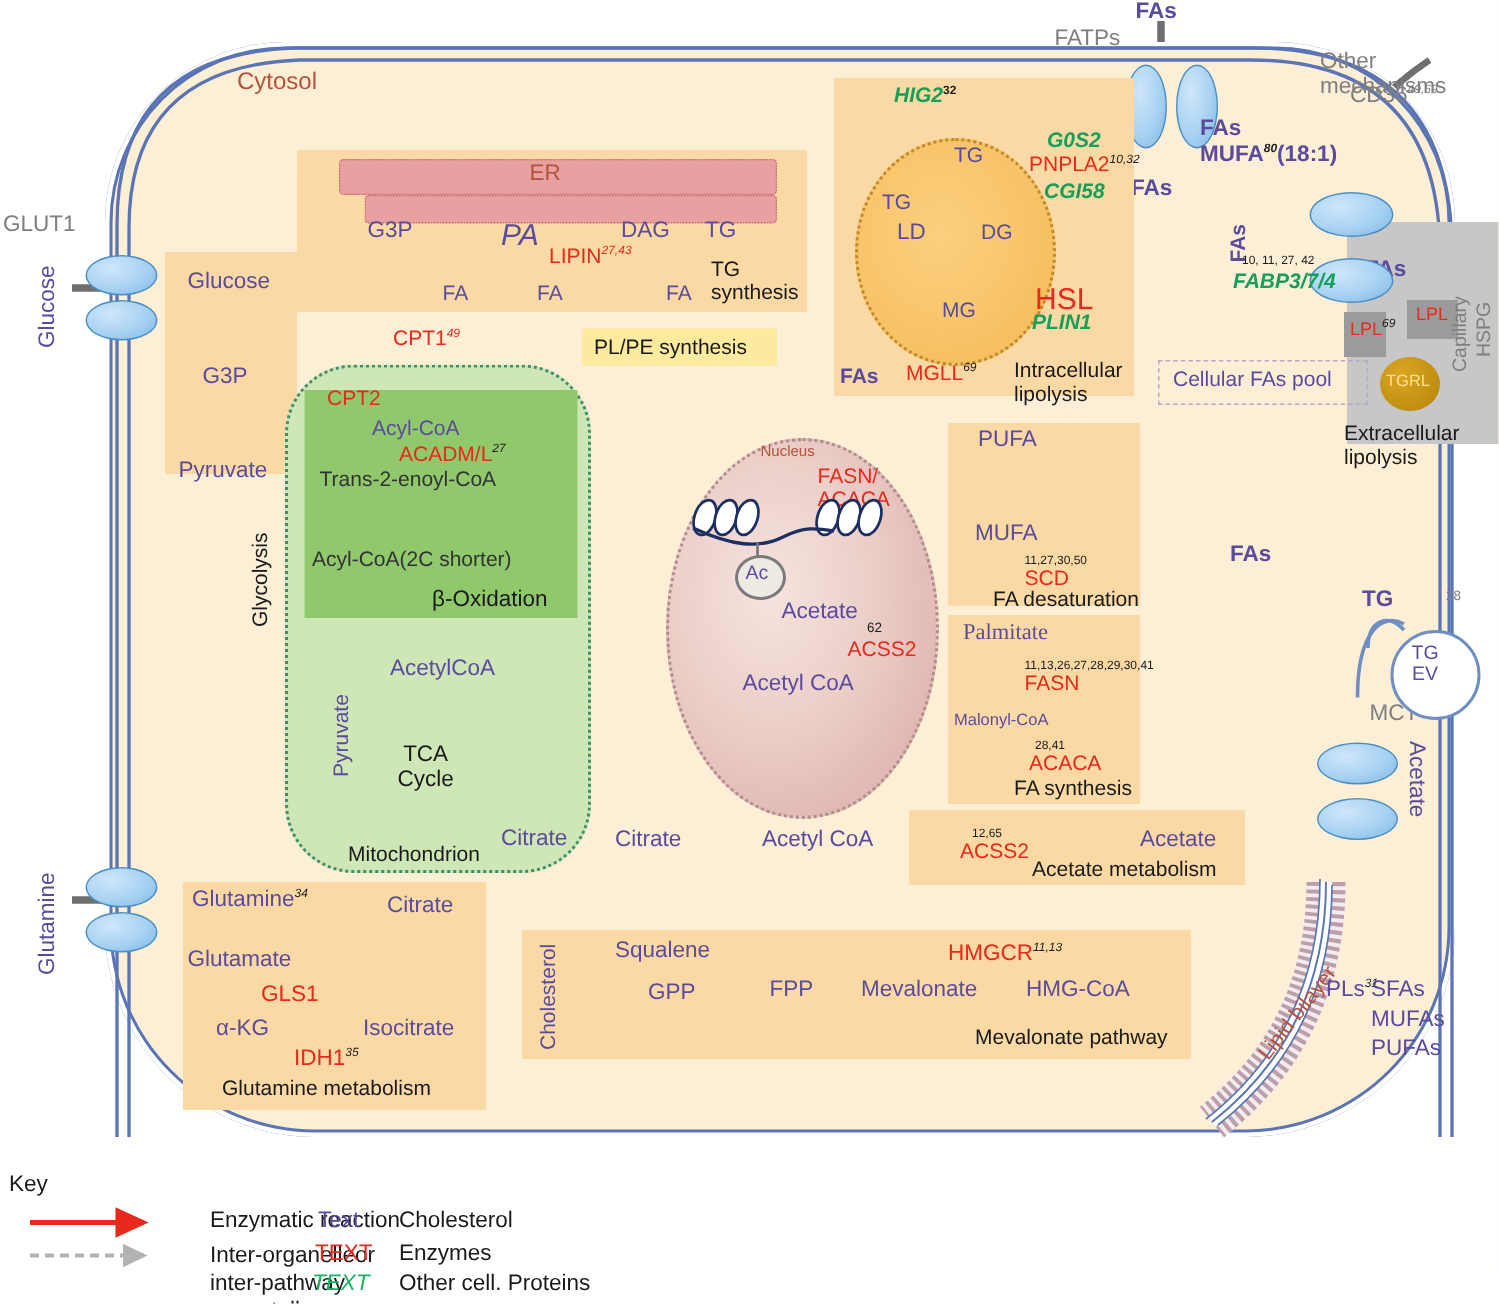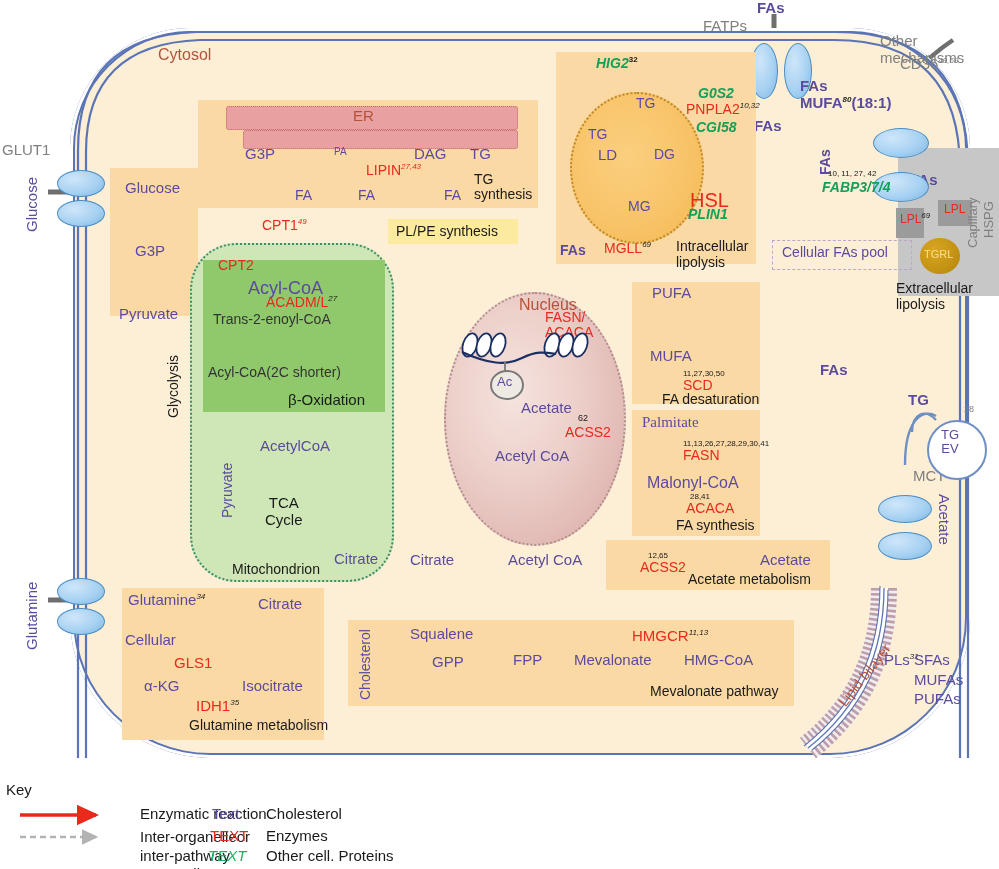--- a/index.html
+++ b/index.html
@@ -308,38 +308,38 @@
   <svg class="abs" style="left:0;top:0;" width="999" height="869">
     <path d="M905 465 C905 420 922 408 936 416" stroke="#6f8fc4" stroke-width="2.4" fill="none"></path>
     <path d="M936 420 C925 408 912 414 912 432" stroke="#6f8fc4" stroke-width="2.4" fill="none"></path>
   </svg>
   <div class="abs lbl met" style="left:908px;top:392px;font-size:15px;font-weight:bold;">TG</div>
   <div class="abs evring" style="left:927px;top:420px;width:56px;height:56px;"></div>
   <div class="abs lbl met" style="left:941px;top:428px;font-size:13px;text-align:center;line-height:1.05;">
     <div>TG</div>
     <div>EV</div>
   </div>
-  <div class="abs lbl gry" style="left:964px;top:404px;font-size:9px;">28</div>
+  <div class="abs lbl gry" style="left:964px;top:392px;font-size:9px;">28</div>
 
   <div class="abs lbl brn" style="left:158px;top:46px;font-size:16px;">Cytosol</div>
 
   <div class="abs panel" style="left:110px;top:168px;width:88px;height:148px;"></div>
   <div class="abs lbl met" style="left:125px;top:180px;font-size:15px;">Glucose</div>
   <div class="abs lbl met" style="left:135px;top:243px;font-size:15px;">G3P</div>
   <div class="abs lbl met" style="left:119px;top:306px;font-size:15px;">Pyruvate</div>
   <div class="abs lbl blk rot90" style="left:166px;top:418px;font-size:14px;">Glycolysis</div>
 
   <div class="abs panel" style="left:198px;top:100px;width:340px;height:108px;"></div>
 
   <div class="abs" style="left:226px;top:106px;width:290px;height:22px;background:#e9a0a0;border:1.6px dotted #c46a6a;border-radius:3px;"></div>
   <div class="abs" style="left:243px;top:130px;width:273px;height:17px;background:#e9a0a0;border:1.6px dotted #c46a6a;border-radius:3px;"></div>
   <div class="abs lbl brn" style="left:353px;top:108px;font-size:15px;">ER</div>
 
   <div class="abs lbl met" style="left:245px;top:146px;font-size:15px;">G3P</div>
-  <div class="abs lbl met" style="left:334px;top:146px;font-size:10px;">PA</div>
+  <div class="abs lbl met" style="left:334px;top:146px;font-size:20px;font-style:italic;">PA</div>
   <div class="abs lbl met" style="left:414px;top:146px;font-size:15px;">DAG</div>
   <div class="abs lbl met" style="left:470px;top:146px;font-size:15px;">TG</div>
   <div class="abs lbl enz" style="left:366px;top:163px;font-size:14px;">
     <span>LIPIN</span><span class="sup">27,43</span>
   </div>
   <div class="abs lbl met" style="left:295px;top:188px;font-size:14px;">FA</div>
   <div class="abs lbl met" style="left:358px;top:188px;font-size:14px;">FA</div>
   <div class="abs lbl met" style="left:444px;top:188px;font-size:14px;">FA</div>
   <div class="abs lbl blk" style="left:474px;top:172px;font-size:14px;line-height:1.1;">
     <div>TG</div>
@@ -347,21 +347,21 @@
   </div>
   <div class="abs yellowbox" style="left:388px;top:219px;width:130px;height:25px;"></div>
   <div class="abs lbl blk" style="left:396px;top:224px;font-size:14px;">PL/PE synthesis</div>
 
   <div class="abs mito" style="left:190px;top:243px;width:200px;height:335px;"></div>
   <div class="abs mitoinner" style="left:203px;top:260px;width:182px;height:152px;"></div>
   <div class="abs lbl enz" style="left:262px;top:218px;font-size:14px;">
     <span>CPT1</span><span class="sup">49</span>
   </div>
   <div class="abs lbl enz" style="left:218px;top:258px;font-size:14px;">CPT2</div>
-  <div class="abs lbl met" style="left:248px;top:278px;font-size:18px;">Acyl-CoA</div>
+  <div class="abs lbl met" style="left:248px;top:278px;font-size:14px;">Acyl-CoA</div>
   <div class="abs lbl enz" style="left:266px;top:295px;font-size:14px;">
     <span>ACADM/L</span><span class="sup blk">27</span>
   </div>
   <div class="abs lbl blk" style="left:213px;top:312px;font-size:14px;color:#333;">Trans-2-enoyl-CoA</div>
   <div class="abs lbl blk" style="left:208px;top:365px;font-size:14px;color:#333;">Acyl-CoA(2C shorter)</div>
   <div class="abs lbl blk" style="left:288px;top:392px;font-size:15px;">β-Oxidation</div>
   <div class="abs lbl met" style="left:260px;top:438px;font-size:15px;">AcetylCoA</div>
   <div class="abs lbl met rot90" style="left:220px;top:518px;font-size:14px;">Pyruvate</div>
   <div class="abs lbl blk" style="left:265px;top:495px;font-size:15px;text-align:center;line-height:1.12;">
     <div>TCA</div>
@@ -401,21 +401,21 @@
     <div><span>MUFA</span><span class="sup blk">80</span><span>(18:1)</span></div>
   </div>
   <div class="abs lbl met rot90" style="left:818px;top:175px;font-size:14px;font-weight:bold;">FAs</div>
   <div class="abs lbl blk" style="left:828px;top:170px;font-size:8px;">10, 11, 27, 42</div>
   <div class="abs lbl prot" style="left:822px;top:180px;font-size:14px;">FABP3/7/4</div>
   <div class="abs dashbox" style="left:772px;top:240px;width:138px;height:28px;"></div>
   <div class="abs lbl met" style="left:782px;top:245px;font-size:14px;">Cellular FAs pool</div>
   <div class="abs lbl met" style="left:820px;top:362px;font-size:15px;font-weight:bold;">FAs</div>
 
   <div class="abs nucleus" style="left:444px;top:292px;width:178px;height:250px;"></div>
-  <div class="abs lbl brn" style="left:507px;top:296px;font-size:16px;margin-left:12px;">Nucleus</div>
+  <div class="abs lbl brn" style="left:507px;top:296px;font-size:10px;">Nucleus</div>
   <div class="abs lbl enz" style="left:545px;top:310px;font-size:14px;line-height:1.1;">
     <div>FASN/</div>
     <div>ACACA</div>
   </div>
 
   <svg class="abs" style="left:0;top:0;" width="999" height="869">
     <g stroke="#1c2f63" stroke-width="1.8" fill="#ffffff">
       <ellipse cx="470" cy="345" rx="7" ry="12" transform="rotate(18 470 345)"></ellipse>
       <ellipse cx="484" cy="345" rx="7" ry="12" transform="rotate(18 484 345)"></ellipse>
       <ellipse cx="498" cy="345" rx="7" ry="12" transform="rotate(18 498 345)"></ellipse>
@@ -436,21 +436,21 @@
   <div class="abs panel" style="left:632px;top:282px;width:128px;height:122px;"></div>
   <div class="abs panel" style="left:632px;top:410px;width:128px;height:126px;"></div>
   <div class="abs lbl met" style="left:652px;top:285px;font-size:15px;">PUFA</div>
   <div class="abs lbl met" style="left:650px;top:348px;font-size:15px;">MUFA</div>
   <div class="abs lbl blk" style="left:683px;top:370px;font-size:8px;">11,27,30,50</div>
   <div class="abs lbl enz" style="left:683px;top:378px;font-size:14px;">SCD</div>
   <div class="abs lbl blk" style="left:662px;top:392px;font-size:14px;">FA desaturation</div>
   <div class="abs lbl met" style="left:642px;top:414px;font-size:15px;font-family:Liberation Serif, serif;">Palmitate</div>
   <div class="abs lbl blk" style="left:683px;top:440px;font-size:8px;">11,13,26,27,28,29,30,41</div>
   <div class="abs lbl enz" style="left:683px;top:448px;font-size:14px;">FASN</div>
-  <div class="abs lbl met" style="left:636px;top:474px;font-size:16px;margin-left:11px;">Malonyl-CoA</div>
+  <div class="abs lbl met" style="left:636px;top:474px;font-size:11px;">Malonyl-CoA</div>
   <div class="abs lbl blk" style="left:690px;top:493px;font-size:8px;">28,41</div>
   <div class="abs lbl enz" style="left:686px;top:501px;font-size:14px;">ACACA</div>
   <div class="abs lbl blk" style="left:676px;top:518px;font-size:14px;">FA synthesis</div>
 
   <div class="abs panel" style="left:606px;top:540px;width:224px;height:50px;"></div>
   <div class="abs lbl met" style="left:410px;top:552px;font-size:15px;">Citrate</div>
   <div class="abs lbl met" style="left:508px;top:552px;font-size:15px;">Acetyl CoA</div>
   <div class="abs lbl blk" style="left:648px;top:552px;font-size:8px;">12,65</div>
   <div class="abs lbl enz" style="left:640px;top:560px;font-size:14px;">ACSS2</div>
   <div class="abs lbl blk" style="left:688px;top:572px;font-size:14px;">Acetate metabolism</div>
@@ -465,29 +465,29 @@
   <div class="abs lbl met" style="left:684px;top:652px;font-size:15px;">HMG-CoA</div>
   <div class="abs lbl enz" style="left:632px;top:628px;font-size:15px;">
     <span>HMGCR</span><span class="sup blk">11,13</span>
   </div>
   <div class="abs lbl blk" style="left:650px;top:684px;font-size:14px;">Mevalonate pathway</div>
 
   <div class="abs panel" style="left:122px;top:588px;width:202px;height:152px;"></div>
   <div class="abs lbl met" style="left:128px;top:592px;font-size:15px;">
     <span>Glutamine</span><span class="sup blk">34</span>
   </div>
-  <div class="abs lbl met" style="left:125px;top:632px;font-size:15px;">Cellular</div>
+  <div class="abs lbl met" style="left:125px;top:632px;font-size:15px;">Glutamate</div>
   <div class="abs lbl enz" style="left:174px;top:655px;font-size:15px;">GLS1</div>
   <div class="abs lbl met" style="left:144px;top:678px;font-size:15px;">α-KG</div>
   <div class="abs lbl enz" style="left:196px;top:698px;font-size:15px;">
     <span>IDH1</span><span class="sup blk">35</span>
   </div>
   <div class="abs lbl met" style="left:242px;top:678px;font-size:15px;">Isocitrate</div>
   <div class="abs lbl met" style="left:258px;top:596px;font-size:15px;">Citrate</div>
-  <div class="abs lbl blk" style="left:148px;top:718px;font-size:14px;margin-left:41px;">Glutamine metabolism</div>
+  <div class="abs lbl blk" style="left:148px;top:718px;font-size:14px;">Glutamine metabolism</div>
 
   <svg class="abs" style="left:0;top:0;" width="999" height="869">
     <g id="bl">
       <path d="M884 588 Q884 688 808 748" fill="none" stroke="#f3ecec" stroke-width="26"></path>
       <path d="M884 588 Q884 688 808 748" fill="none" stroke="#a98497" stroke-width="26" stroke-dasharray="2.6,2.6" opacity="0.75"></path>
       <path d="M884 588 Q884 688 808 748" fill="none" stroke="#ffffff" stroke-width="8"></path>
       <path d="M884 588 Q884 688 808 748" fill="none" stroke="#5a74b5" stroke-width="1.3"></path>
       <path d="M880 586 Q880 686 804 746" fill="none" stroke="#5a74b5" stroke-width="1.1"></path>
       <path d="M888 590 Q888 690 812 750" fill="none" stroke="#5a74b5" stroke-width="1.1"></path>
     </g>

